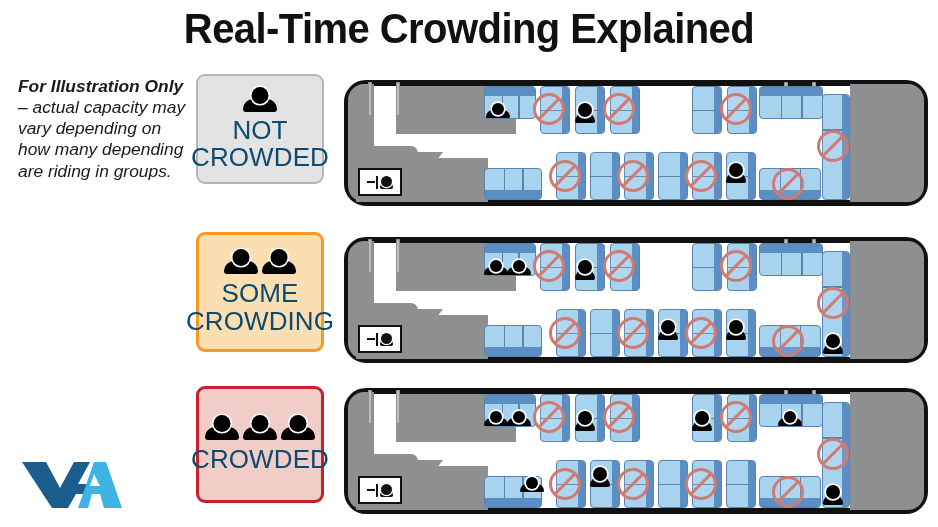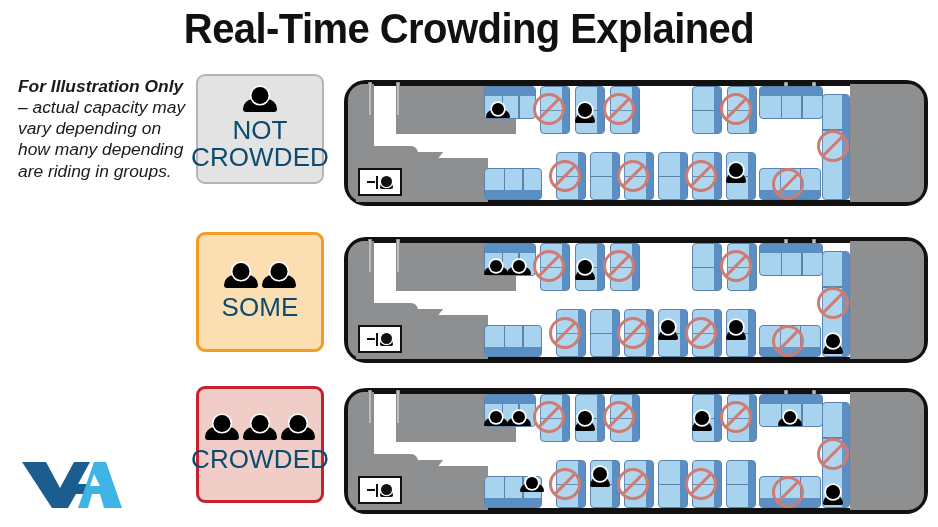--- a/index.html
+++ b/index.html
@@ -183,20 +183,21 @@
     <span class="person p-lg">
         <span class="body"></span>
         <span class="head"></span>
       </span>
     <span class="person p-lg">
         <span class="body"></span>
         <span class="head"></span>
       </span>
   </div>
   <div class="label">SOME</div>
+  <div class="label">CROWDING</div>
 </div>
 
 <div class="card" id="card-crowded">
   <div class="ppl">
     <span class="person p-lg">
         <span class="body"></span>
         <span class="head"></span>
       </span>
     <span class="person p-lg">
         <span class="body"></span>

